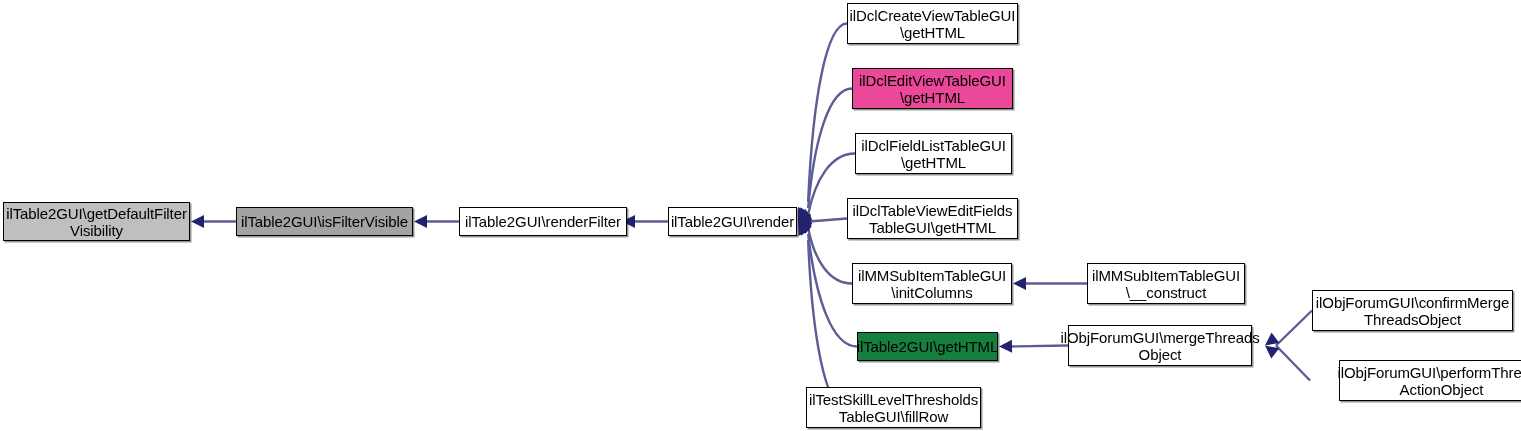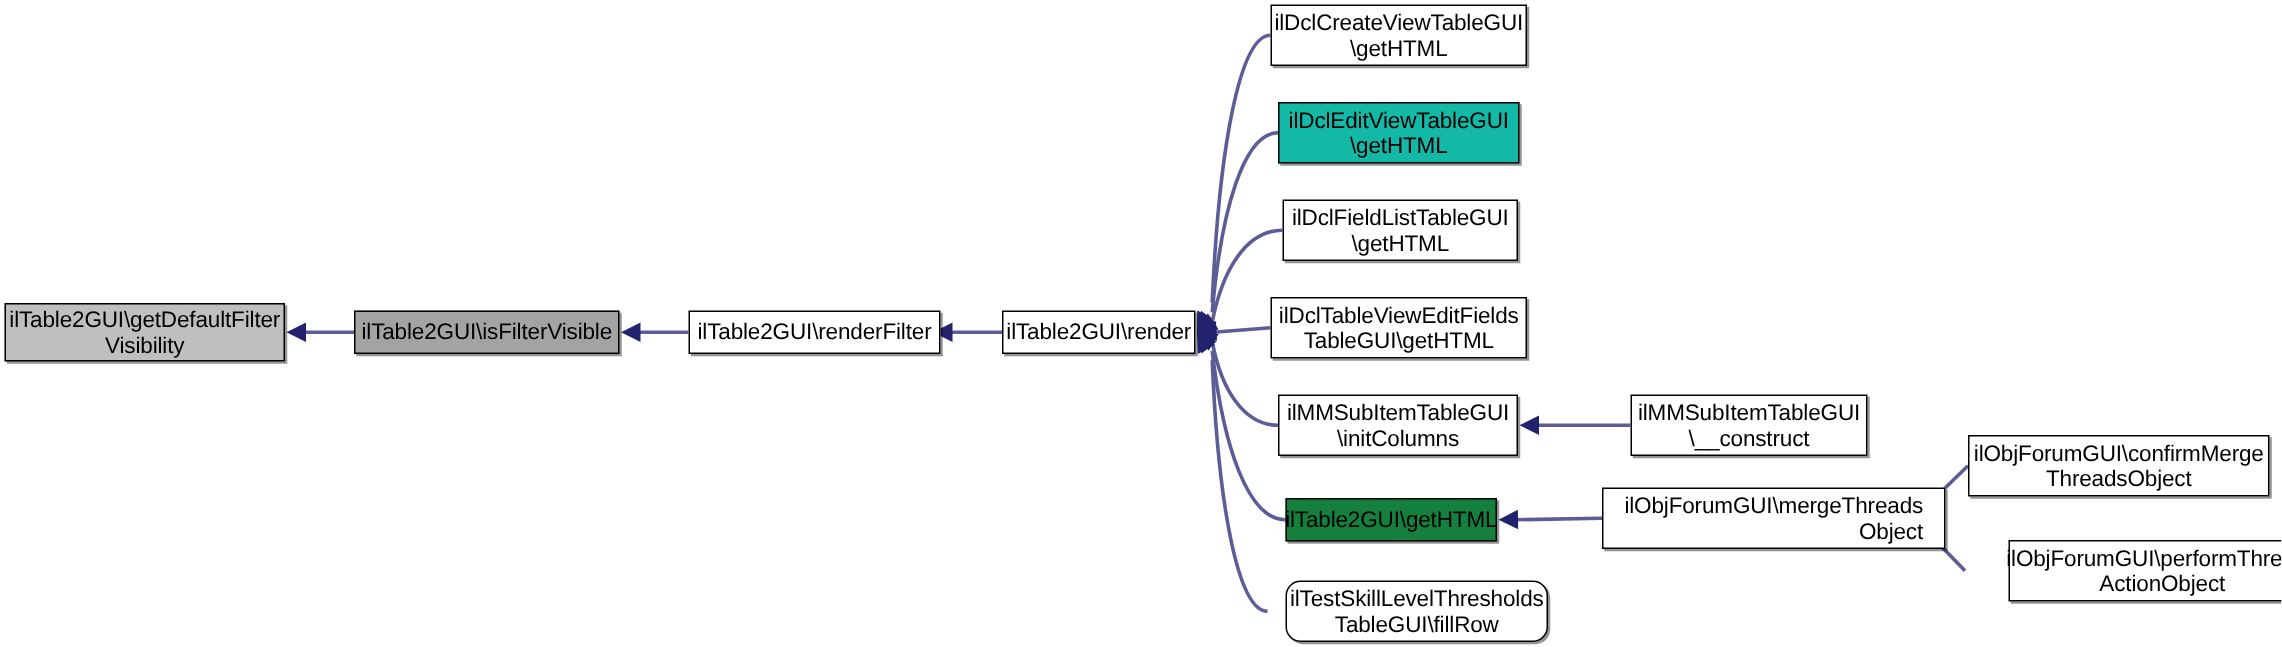--- a/index.html
+++ b/index.html
@@ -95,48 +95,48 @@
       <div class="node" style="left: 459px; top: 207px; width: 168px; height: 29px; background: rgb(255, 255, 255); border-color: rgb(0, 0, 0);">
         <span class="node-label">ilTable2GUI\renderFilter</span>
       </div>
       <div class="node" style="left: 668px; top: 207px; width: 129px; height: 29px; background: rgb(255, 255, 255); border-color: rgb(0, 0, 0);">
         <span class="node-label">ilTable2GUI\render</span>
       </div>
       <div class="node" style="left: 847px; top: 3px; width: 171px; height: 41px; background: rgb(255, 255, 255); border-color: rgb(0, 0, 0);">
         <span class="node-label">ilDclCreateViewTableGUI
 \getHTML</span>
       </div>
-      <div class="node" style="left: 852px; top: 68px; width: 161px; height: 41px; background: #14b8a6; border-color: rgb(0, 0, 0);">
+      <div class="node" style="left: 852px; top: 68px; width: 161px; height: 41px; background: #ec4899; border-color: rgb(0, 0, 0);">
         <span class="node-label">ilDclEditViewTableGUI
 \getHTML</span>
       </div>
       <div class="node" style="left: 855px; top: 133px; width: 157px; height: 41px; background: rgb(255, 255, 255); border-color: rgb(0, 0, 0);">
         <span class="node-label">ilDclFieldListTableGUI
 \getHTML</span>
       </div>
       <div class="node" style="left: 847px; top: 198px; width: 171px; height: 41px; background: rgb(255, 255, 255); border-color: rgb(0, 0, 0);">
         <span class="node-label">ilDclTableViewEditFields
 TableGUI\getHTML</span>
       </div>
       <div class="node" style="left: 852px; top: 263px; width: 160px; height: 41px; background: rgb(255, 255, 255); border-color: rgb(0, 0, 0);">
         <span class="node-label">ilMMSubItemTableGUI
 \initColumns</span>
       </div>
       <div class="node" style="left: 857px; top: 332px; width: 141px; height: 29px; background: #15803d; border-color: rgb(0, 0, 0);">
         <span class="node-label">ilTable2GUI\getHTML</span>
       </div>
-      <div class="node" style="left: 857px; top: 387px; width: 175px; height: 41px; background: rgb(255, 255, 255); border-color: rgb(0, 0, 0); border-radius: 10px;">
+      <div class="node" style="left: 806px; top: 387px; width: 175px; height: 41px; background: rgb(255, 255, 255); border-color: rgb(0, 0, 0);">
         <span class="node-label">ilTestSkillLevelThresholds
 TableGUI\fillRow</span>
       </div>
       <div class="node" style="left: 1087px; top: 263px; width: 158px; height: 41px; background: rgb(255, 255, 255); border-color: rgb(0, 0, 0);">
         <span class="node-label">ilMMSubItemTableGUI
 \__construct</span>
       </div>
-      <div class="node" style="left: 1068px; top: 325px; width: 229px; height: 41px; background: rgb(255, 255, 255); border-color: rgb(0, 0, 0); text-align: right;">
+      <div class="node" style="left: 1068px; top: 325px; width: 184px; height: 41px; background: rgb(255, 255, 255); border-color: rgb(0, 0, 0);">
         <span class="node-label">ilObjForumGUI\mergeThreads
 Object</span>
       </div>
       <div class="node" style="left: 1312px; top: 290px; width: 201px; height: 41px; background: rgb(255, 255, 255); border-color: rgb(0, 0, 0); justify-content: center;">
         <span class="node-label">ilObjForumGUI\confirmMerge
 ThreadsObject</span>
       </div>
       <div class="node" style="left: 1310px; top: 360px; width: 205px; height: 41px; background: rgb(255, 255, 255); border-color: rgb(0, 0, 0); margin-left: 29px;">
         <span class="node-label">ilObjForumGUI\performThreads
 ActionObject</span>

